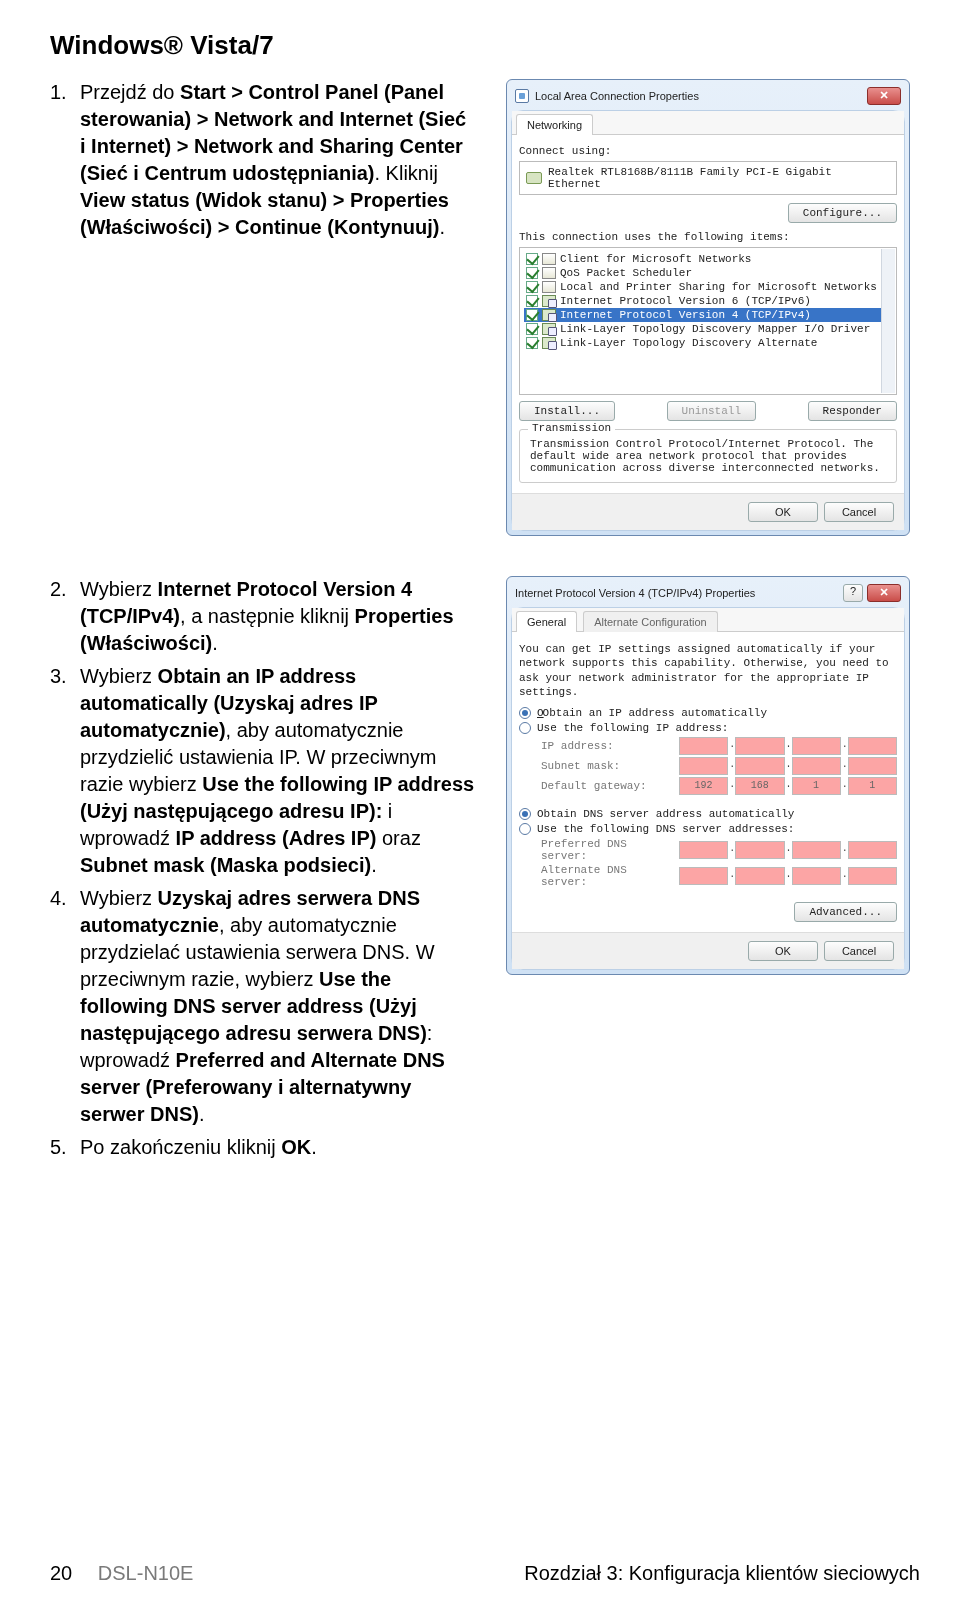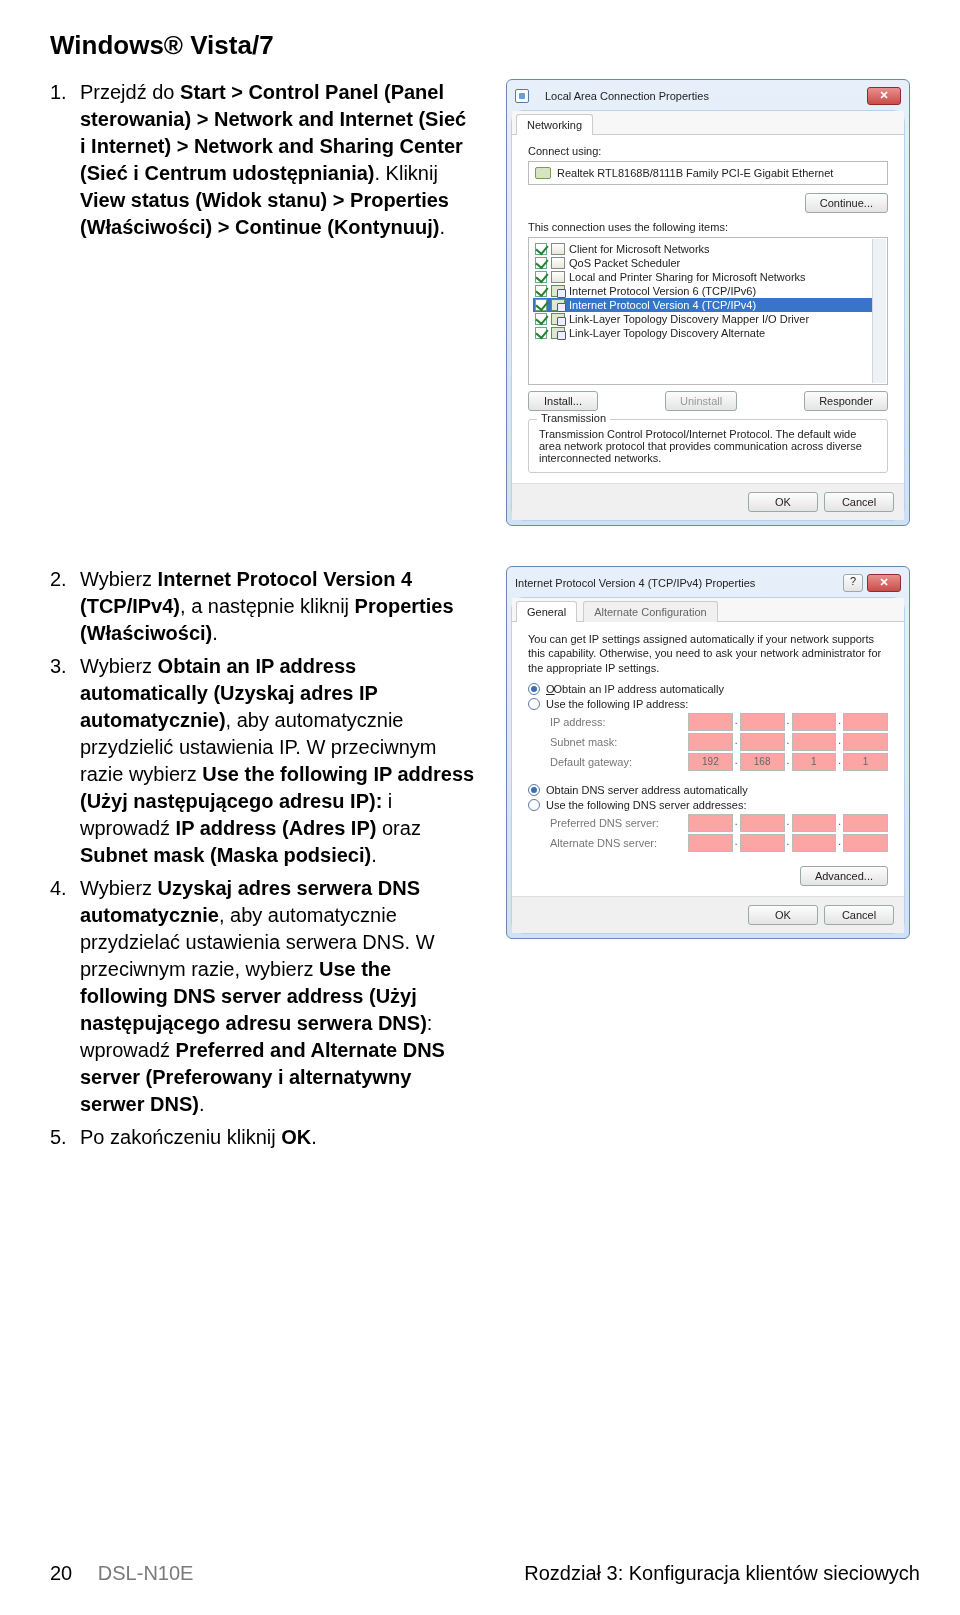--- a/index.html
+++ b/index.html
@@ -34,35 +34,35 @@
     padding: 4px;
     font-family: "Segoe UI", Tahoma, sans-serif;
     font-size: 11px;
     color: #222;
     position: relative;
   }
   .win-titlebar {
     display: flex; align-items: center; justify-content: space-between;
     padding: 3px 4px 5px 4px;
   }
-  .win-titlebar .t-left { display:flex; align-items:center; gap:16px; }
+  .win-titlebar .t-left { display:flex; align-items:center; gap:6px; }
   .win-titlebar .t-icon { width:14px; height:14px; background:#fff; border:1px solid #5a7aa4; border-radius:2px; position:relative; }
   .win-titlebar .t-icon::after { content:""; position:absolute; inset:3px; background:#6aa0d8; border-radius:1px; }
   .win-close {
     width: 34px; height: 18px;
     background: linear-gradient(#e9908e, #c94d49);
     border: 1px solid #8b2e2b; border-radius: 3px;
     color:#fff; font-weight:bold; font-size:11px;
     text-align:center; line-height:15px;
   }
   .win-body { background:#fff; border:1px solid #bcd0e6; border-radius:12px; padding:0; }
   .tab-strip { display:flex; border-bottom:1px solid #ccc; background:#f7f7f7;}
   .tab { padding:4px 10px; border:1px solid #ccc; border-bottom:none; background:#fff; border-radius:3px 3px 0 0; margin:3px 2px -1px 4px; }
   .tab.inactive { background:#f0f0f0; color:#666; }
-  .win-pad { padding:10px 16px; }
+  .win-pad { padding:10px 7px;font-family:Liberation Mono, monospace; }
   .lbl { margin-bottom:4px; }
   .box { border:1px solid #bbb; background:#fff; padding:4px 6px; margin-bottom:8px; display:flex; align-items:center; gap:6px; min-height:24px; }
   .nic-icon { width:16px; height:12px; background:#d7e4c2; border:1px solid #7a9a55; border-radius:2px; }
   .btn { border:1px solid #9aa; background:linear-gradient(#fdfdfd,#e4e4e4); border-radius:3px; padding:3px 14px; font-size:11px; cursor:default; min-width:70px; text-align:center; }
   .btn.disabled { color:#999; }
   .right { display:flex; justify-content:flex-end; gap:6px; }
   .items-list { border:1px solid #bbb; height:148px; padding:4px 4px; overflow:hidden; margin-bottom:6px; position:relative; }
   .items-list .scroll { position:absolute; right:1px; top:1px; bottom:1px; width:14px; background:#eef2f7; border-left:1px solid #d0d7e0; }
   .li-row { display:flex; align-items:flex-start; gap:4px; padding:1px 2px; white-space:nowrap; }
   .li-row.sel { background:#3874c7; color:#fff; }
@@ -117,21 +117,21 @@
         <div class="tab-strip">
           <div class="tab">Networking</div>
         </div>
         <div class="win-pad">
           <div class="lbl">Connect using:</div>
           <div class="box">
             <div class="nic-icon"></div>
             <span>Realtek RTL8168B/8111B Family PCI-E Gigabit Ethernet</span>
           </div>
           <div class="right">
-            <div class="btn">Continue...</div>
+            <div class="btn">Configure...</div>
           </div>
           <div class="lbl" style="margin-top:8px">This connection uses the following items:</div>
           <div class="items-list">
             <div class="scroll"></div>
             <div class="li-row">
                 <div class="chk"></div>
                 <div class="svc-icon"></div>
                 <span>Client for Microsoft Networks</span>
               </div>
             <div class="li-row">

